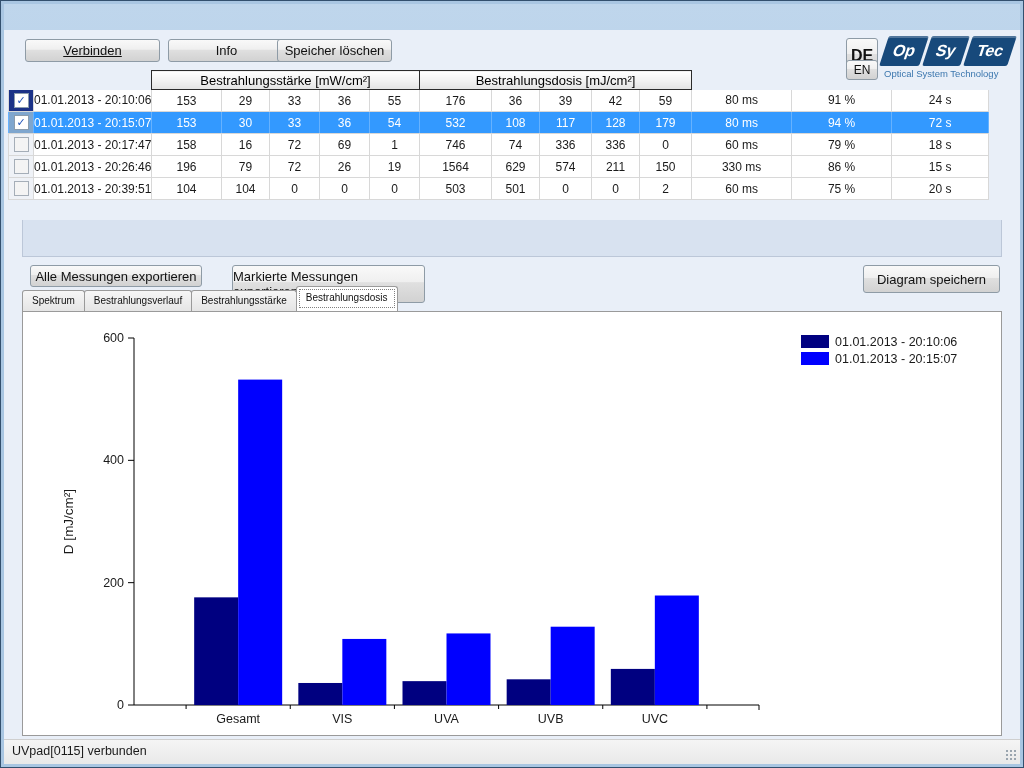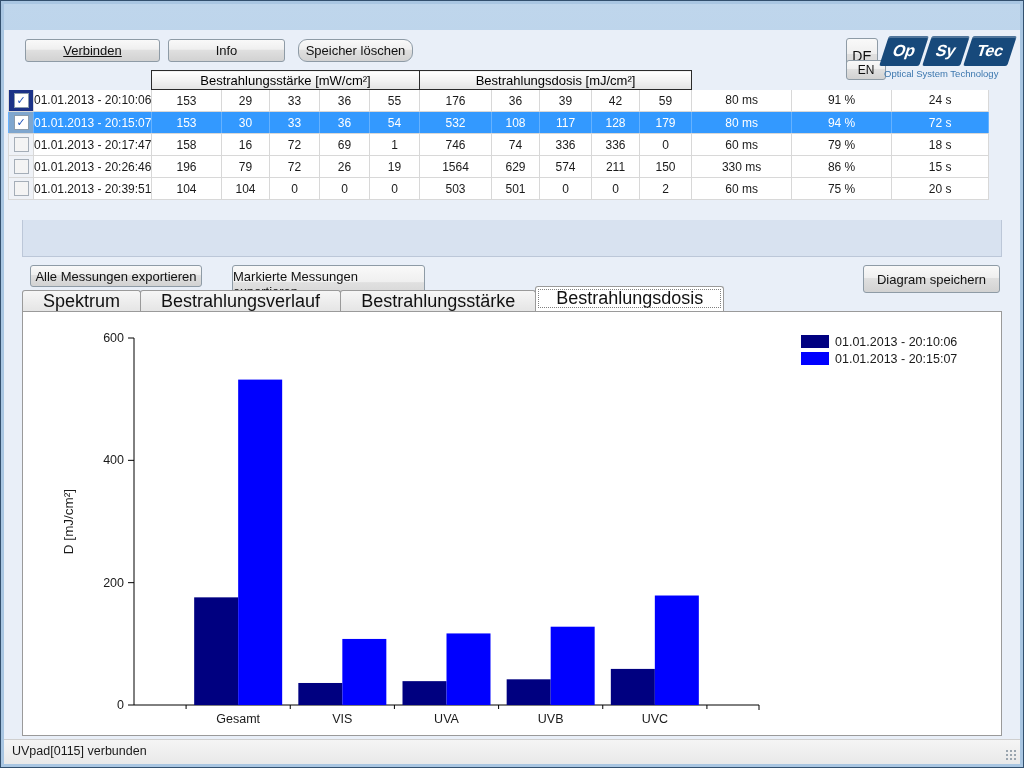--- a/index.html
+++ b/index.html
@@ -33,23 +33,23 @@
   .g-max{width:9px;height:7px;border:2px solid #C9D4DF;margin-top:2px;background:transparent;}
   .g-close{color:#fff;font-weight:bold;font-size:15px;line-height:15px;
     text-shadow:0 1px 1px rgba(0,0,0,.45);}
   
   .client{position:absolute;top:30px;left:4px;right:4px;bottom:4px;background:#E9EFF8;}
   .btn{position:absolute;box-sizing:border-box;display:flex;align-items:center;justify-content:center;
     background:linear-gradient(#F9F9F9,#EFEFEF 45%,#E0E0E0 46%,#D2D2D2);
     border:1px solid #8E9BA6;border-radius:3px;font-size:13px;color:#111;cursor:default;}
   #btn-connect{left:21px;top:9px;width:135px;height:23px;text-decoration:underline;}
   #btn-info{left:164px;top:9px;width:117px;height:23px;}
-  #btn-clear{left:294px;top:9px;width:115px;height:23px;border-radius:9px;}
-  #btn-de{left:842px;top:8px;width:32px;height:35px;font-size:14px;}
-  #btn-en{left:842px;top:30px;width:40px;height:20px;font-size:12px;}
+  #btn-clear{left:273px;top:9px;width:115px;height:23px;}
+  #btn-de{left:842px;top:8px;width:32px;height:35px;font-size:16px;font-weight:bold;}
+  #btn-en{left:842px;top:30px;width:32px;height:20px;font-size:12px;}
   
   .logo{position:absolute;left:880px;top:6px;width:130px;height:52px;}
   .logo-segs{display:flex;}
   .logo-seg{display:inline-block;background:#17497B;color:#fff;font-weight:bold;
     font-size:16px;line-height:30px;padding:0 9px;margin-right:3px;
     transform:skewX(-18deg);border-radius:2px;box-shadow:inset 0 2px 0 rgba(255,255,255,.25);}
   .logo-tag{color:#3C77AE;font-size:9.5px;margin-top:2px;white-space:nowrap;}
   
   .grid{position:absolute;left:4px;top:40px;border-collapse:collapse;table-layout:fixed;width:980px;}
   .grid th,.grid td{padding:0;overflow:hidden;white-space:nowrap;}
@@ -69,21 +69,21 @@
   .cb.unchecked{background:#F4F4F4;border-color:#A5AEB8;color:transparent;}
   .grid-empty{position:absolute;left:18px;top:190px;width:978px;height:36px;
     background:#D8E2F0;border:1px solid #BCC7D8;border-top:none;}
   
   #btn-export-all{left:26px;top:235px;width:172px;height:22px;}
   #btn-export-marked{left:228px;top:235px;width:193px;height:38px;}
   #btn-save-diagram{left:859px;top:235px;width:137px;height:28px;}
   
   .tabs{position:absolute;left:18px;top:257px;height:24px;display:flex;align-items:flex-end;}
   .tab{background:linear-gradient(#F6F6F6,#E5E5E5);border:1px solid #9A9A9A;border-bottom:none;
-    border-radius:3px 3px 0 0;height:20px;line-height:20px;padding:0 20px;font-size:18px;
+    border-radius:3px 3px 0 0;height:20px;line-height:20px;padding:0 9px;font-size:10px;
     color:#111;margin-right:-1px;position:relative;z-index:1;}
   .tab.active{background:#fff;height:24px;line-height:22px;z-index:3;
     outline:1px dotted #808080;outline-offset:-4px;}
   
   .chart-panel{position:absolute;left:18px;top:281px;width:980px;height:425px;
     background:#fff;border:1px solid #9A9A9A;box-sizing:border-box;z-index:2;}
   
   .statusbar{position:absolute;left:0;right:0;bottom:0;height:24px;
     background:linear-gradient(#F5F5F5,#E9E9E9);border-top:1px solid #CFCFCF;}
   .status-text{position:absolute;left:8px;top:4px;font-size:12.5px;color:#1A1A1A;}

